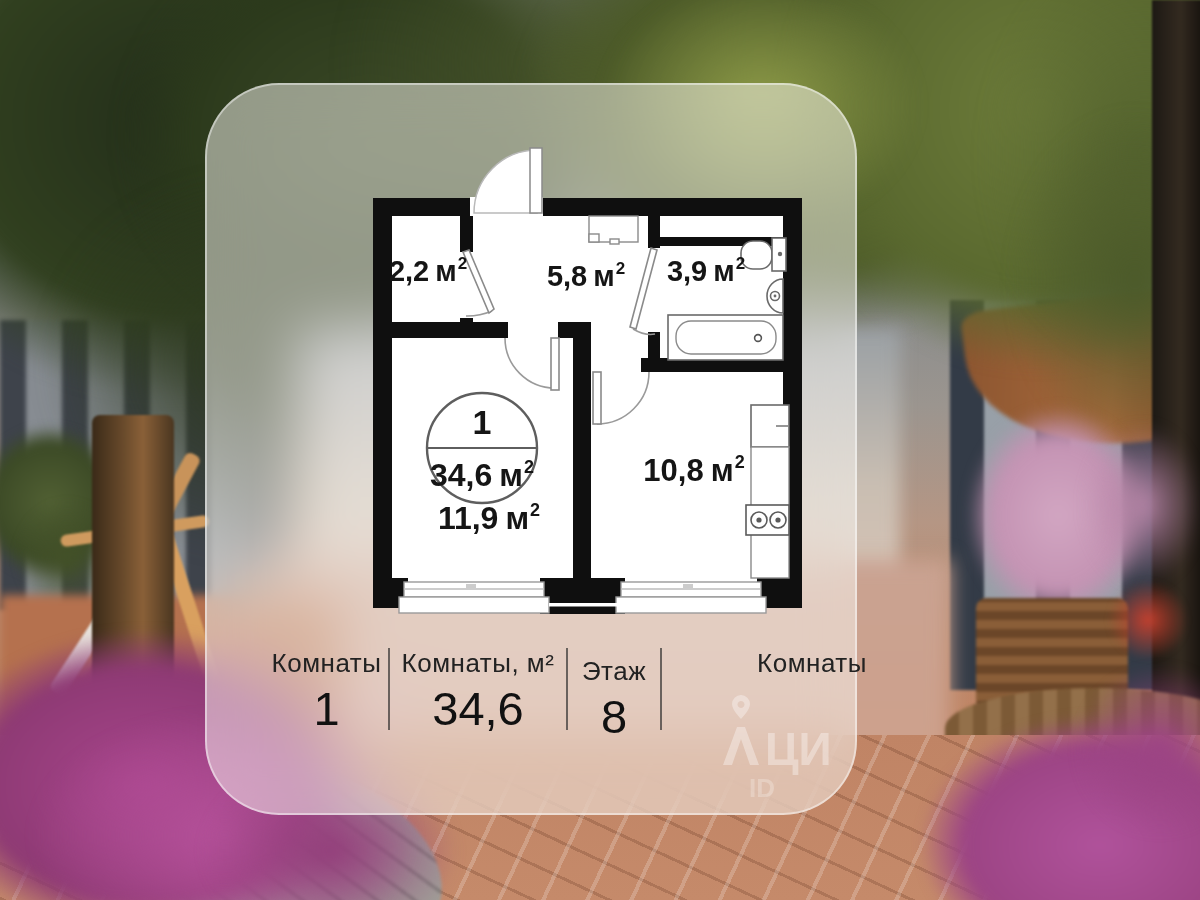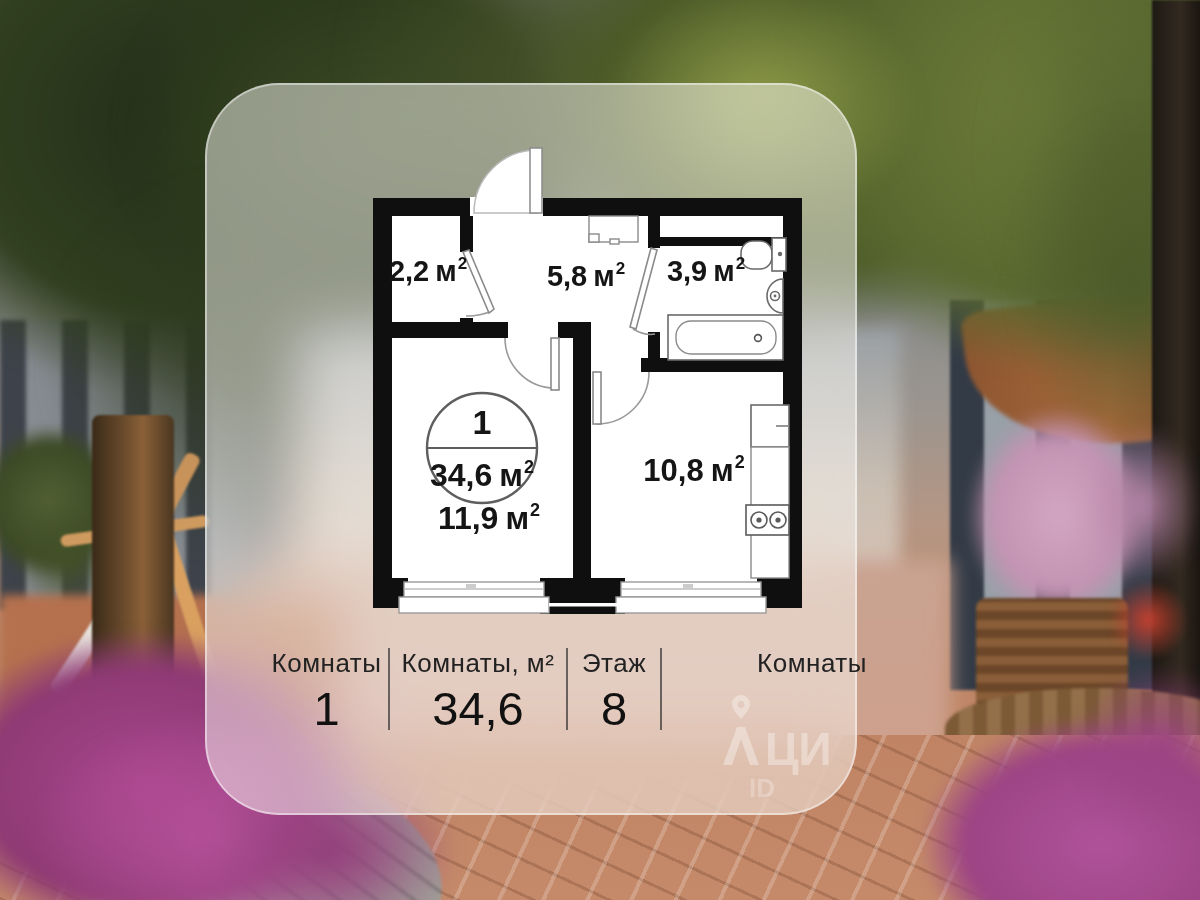--- a/index.html
+++ b/index.html
@@ -62,21 +62,21 @@
     background:rgba(249,247,244,0.50);
     backdrop-filter:blur(26px) saturate(104%);-webkit-backdrop-filter:blur(26px) saturate(104%);
     border:2px solid rgba(255,255,255,0.45);box-sizing:border-box;overflow:hidden;}
   .watermark{position:absolute;right:-28px;bottom:4px;opacity:.55;}
   
   .plan{position:absolute;left:360px;top:130px;}
   .plan text{font-family:"Liberation Sans",sans-serif;font-weight:700;fill:#151515;}
   
   .infobar{position:absolute;left:222px;top:642px;width:740px;height:96px;display:flex;align-items:stretch;color:#1c1c1c;}
   .col{display:flex;flex-direction:column;align-items:center;justify-content:flex-start;padding-top:4px;}
-  .c1{width:123px;margin-left:43px;} .c2{width:176px;} .c3{width:92px;} .c4{flex:1;}
+  .c1{width:123px;margin-left:43px;} .c2{width:176px;} .c3{width:92px;margin-top:8px;} .c4{flex:1;}
   .lbl{font-size:26px;font-weight:400;letter-spacing:.5px;line-height:34px;color:#222;}
   .val{font-size:47px;font-weight:500;line-height:56px;margin-top:1px;color:#111;}
   .divider{width:2px;background:rgba(40,40,40,.65);margin:6px 0 8px 0;}
 </style>
 </head>
 <body>
 
 <div class="scene">
 
   <div>

